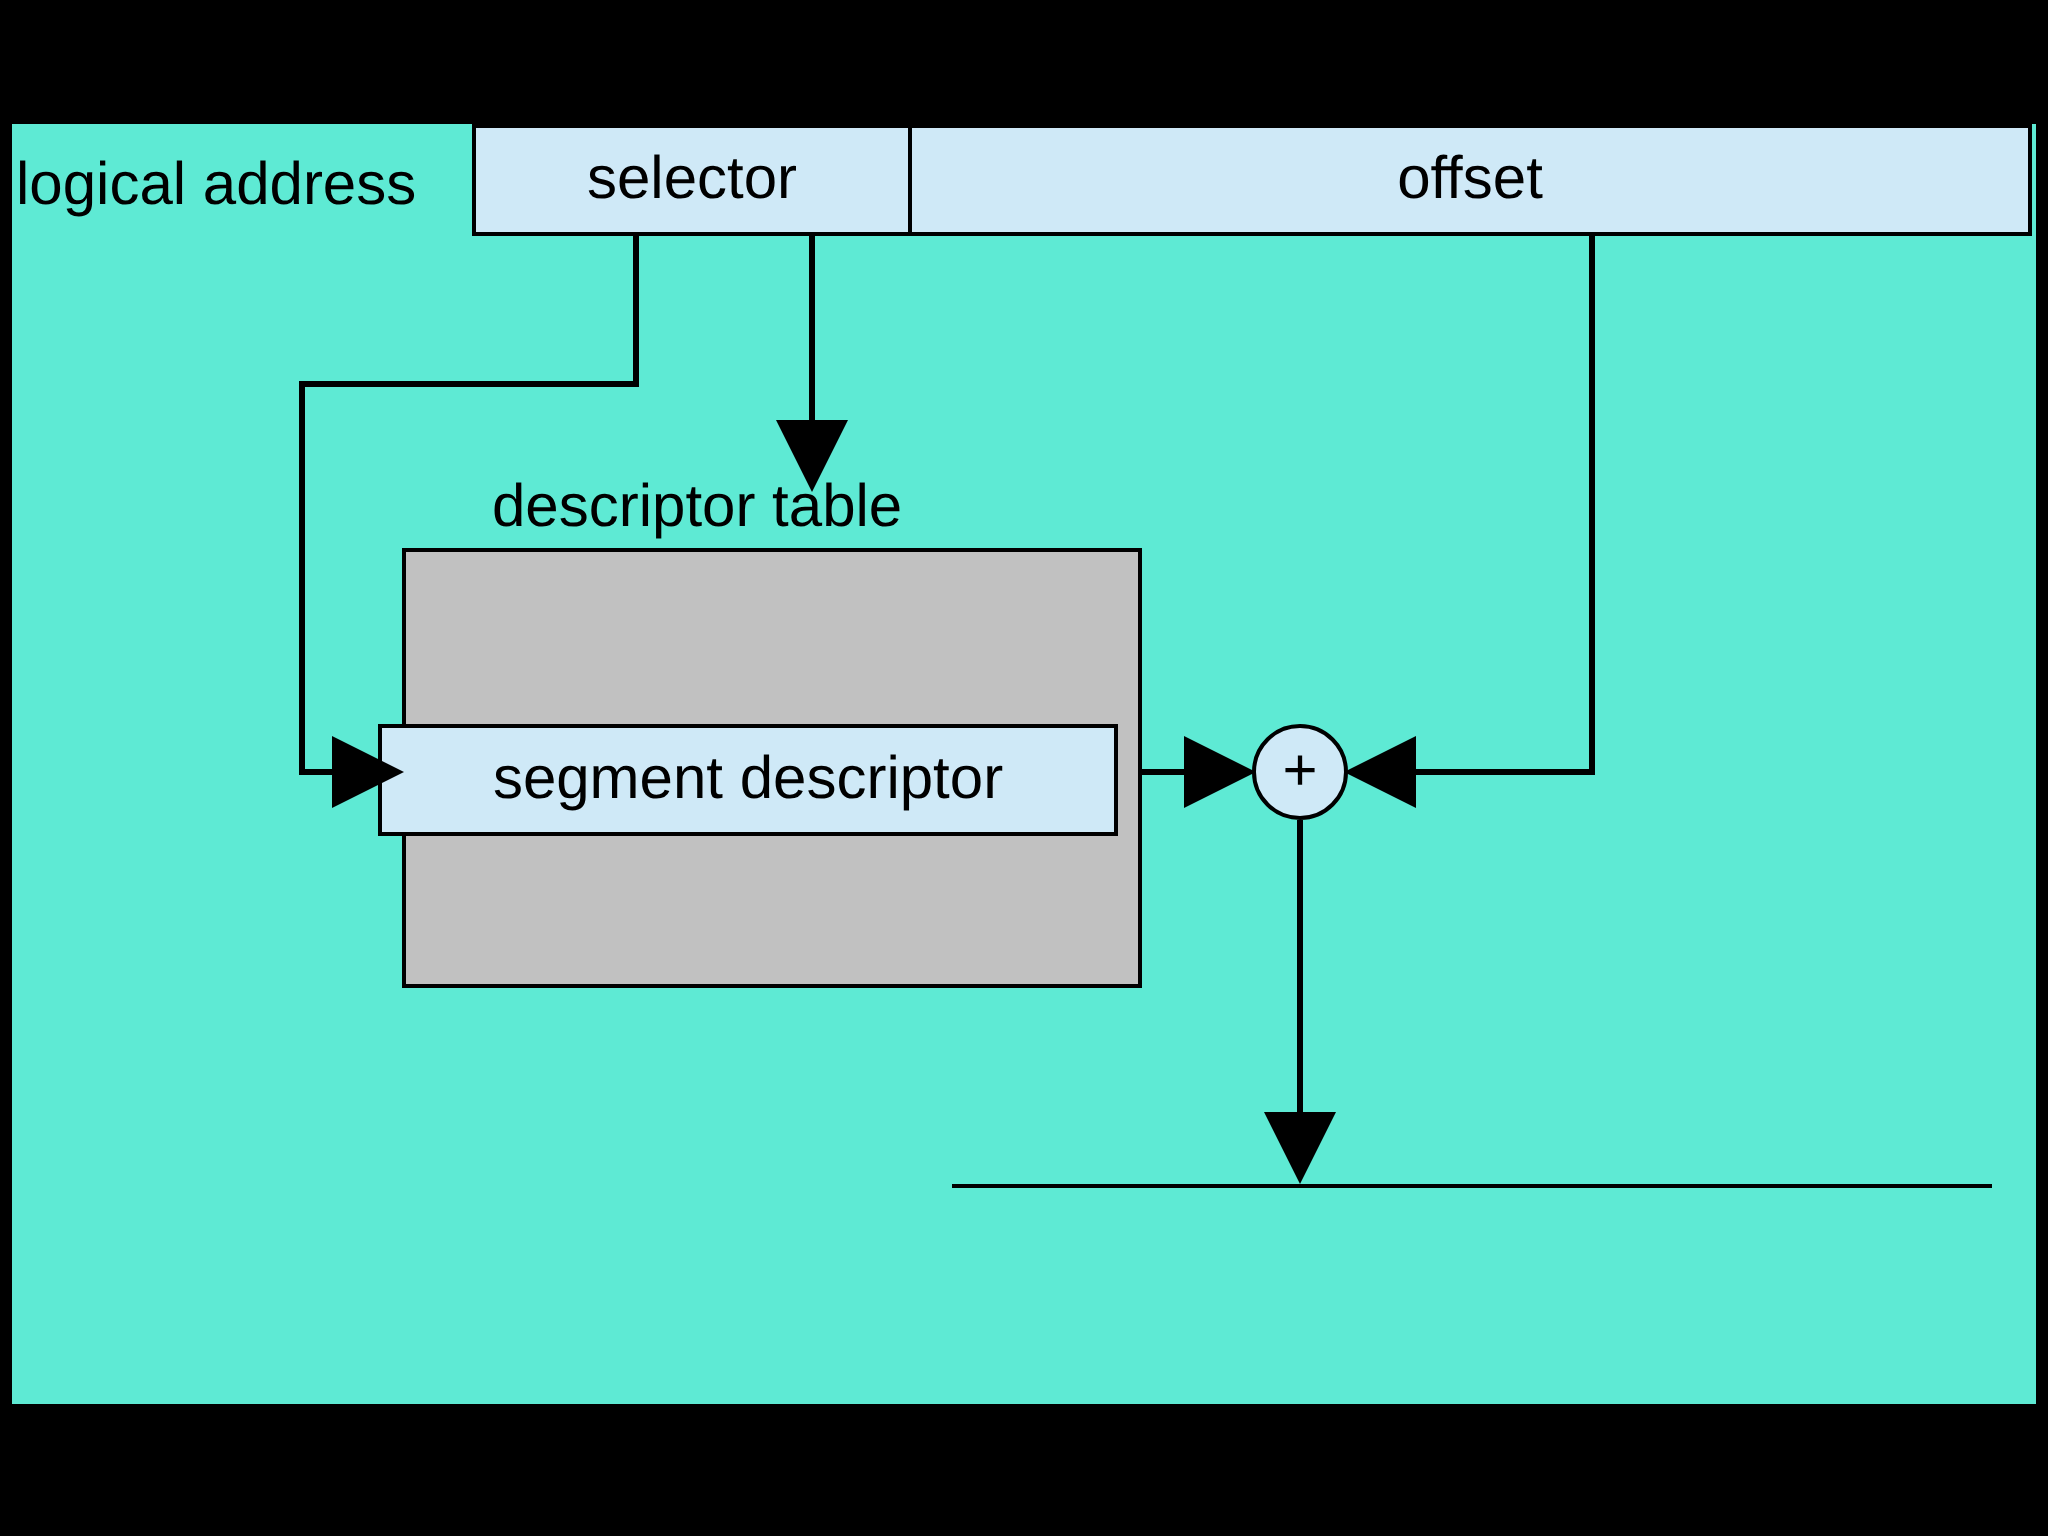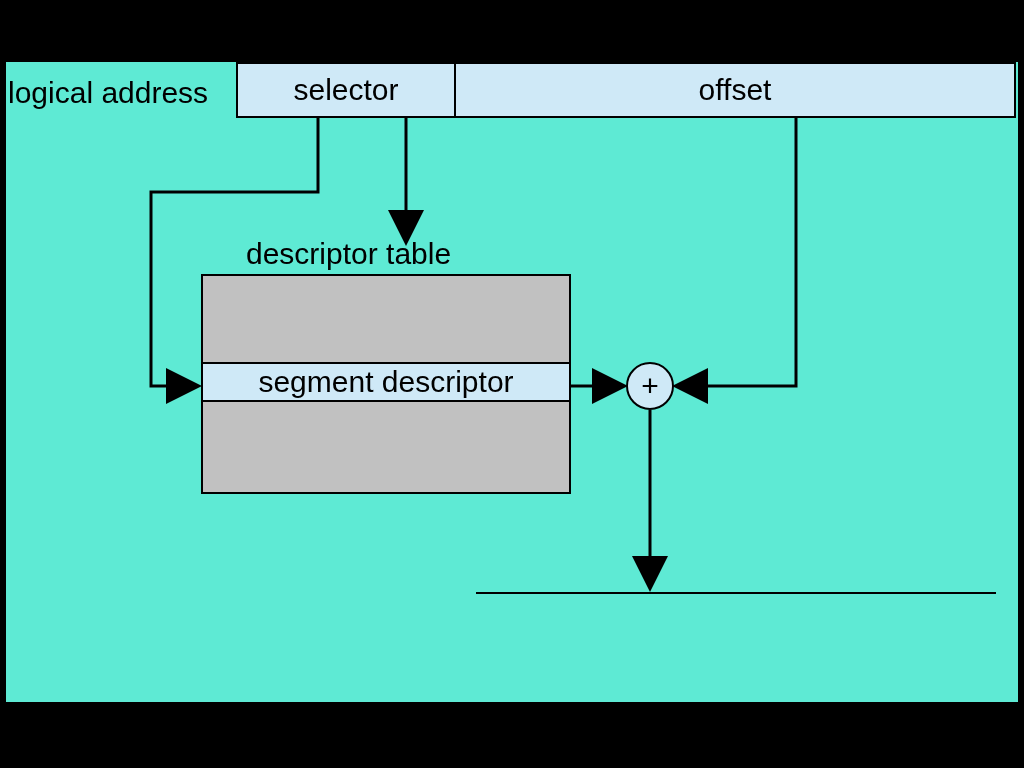--- a/index.html
+++ b/index.html
@@ -72,21 +72,21 @@
   </div>
 
   <div class="box blue" style="left:448px; top:0px; width:562px; height:56px;">
     <span>offset</span>
   </div>
 
   <div class="label" style="left:214px; top:175px;margin-left:26px;">descriptor table</div>
 
   <div class="box gray" style="left:195px; top:212px; width:370px; height:220px; border:2px solid #000;"></div>
 
-  <div class="box blue" style="left:195px; top:300px; width:370px; height:40px;">
+  <div class="box blue" style="left:183px; top:300px; width:370px; height:56px;">
     <span>segment descriptor</span>
   </div>
 
   <div class="adder" style="left:620px; top:300px;">
     <span>+</span>
   </div>
 
   <div class="result-line" style="left:470px; top:530px; width:520px;"></div>
 
 

